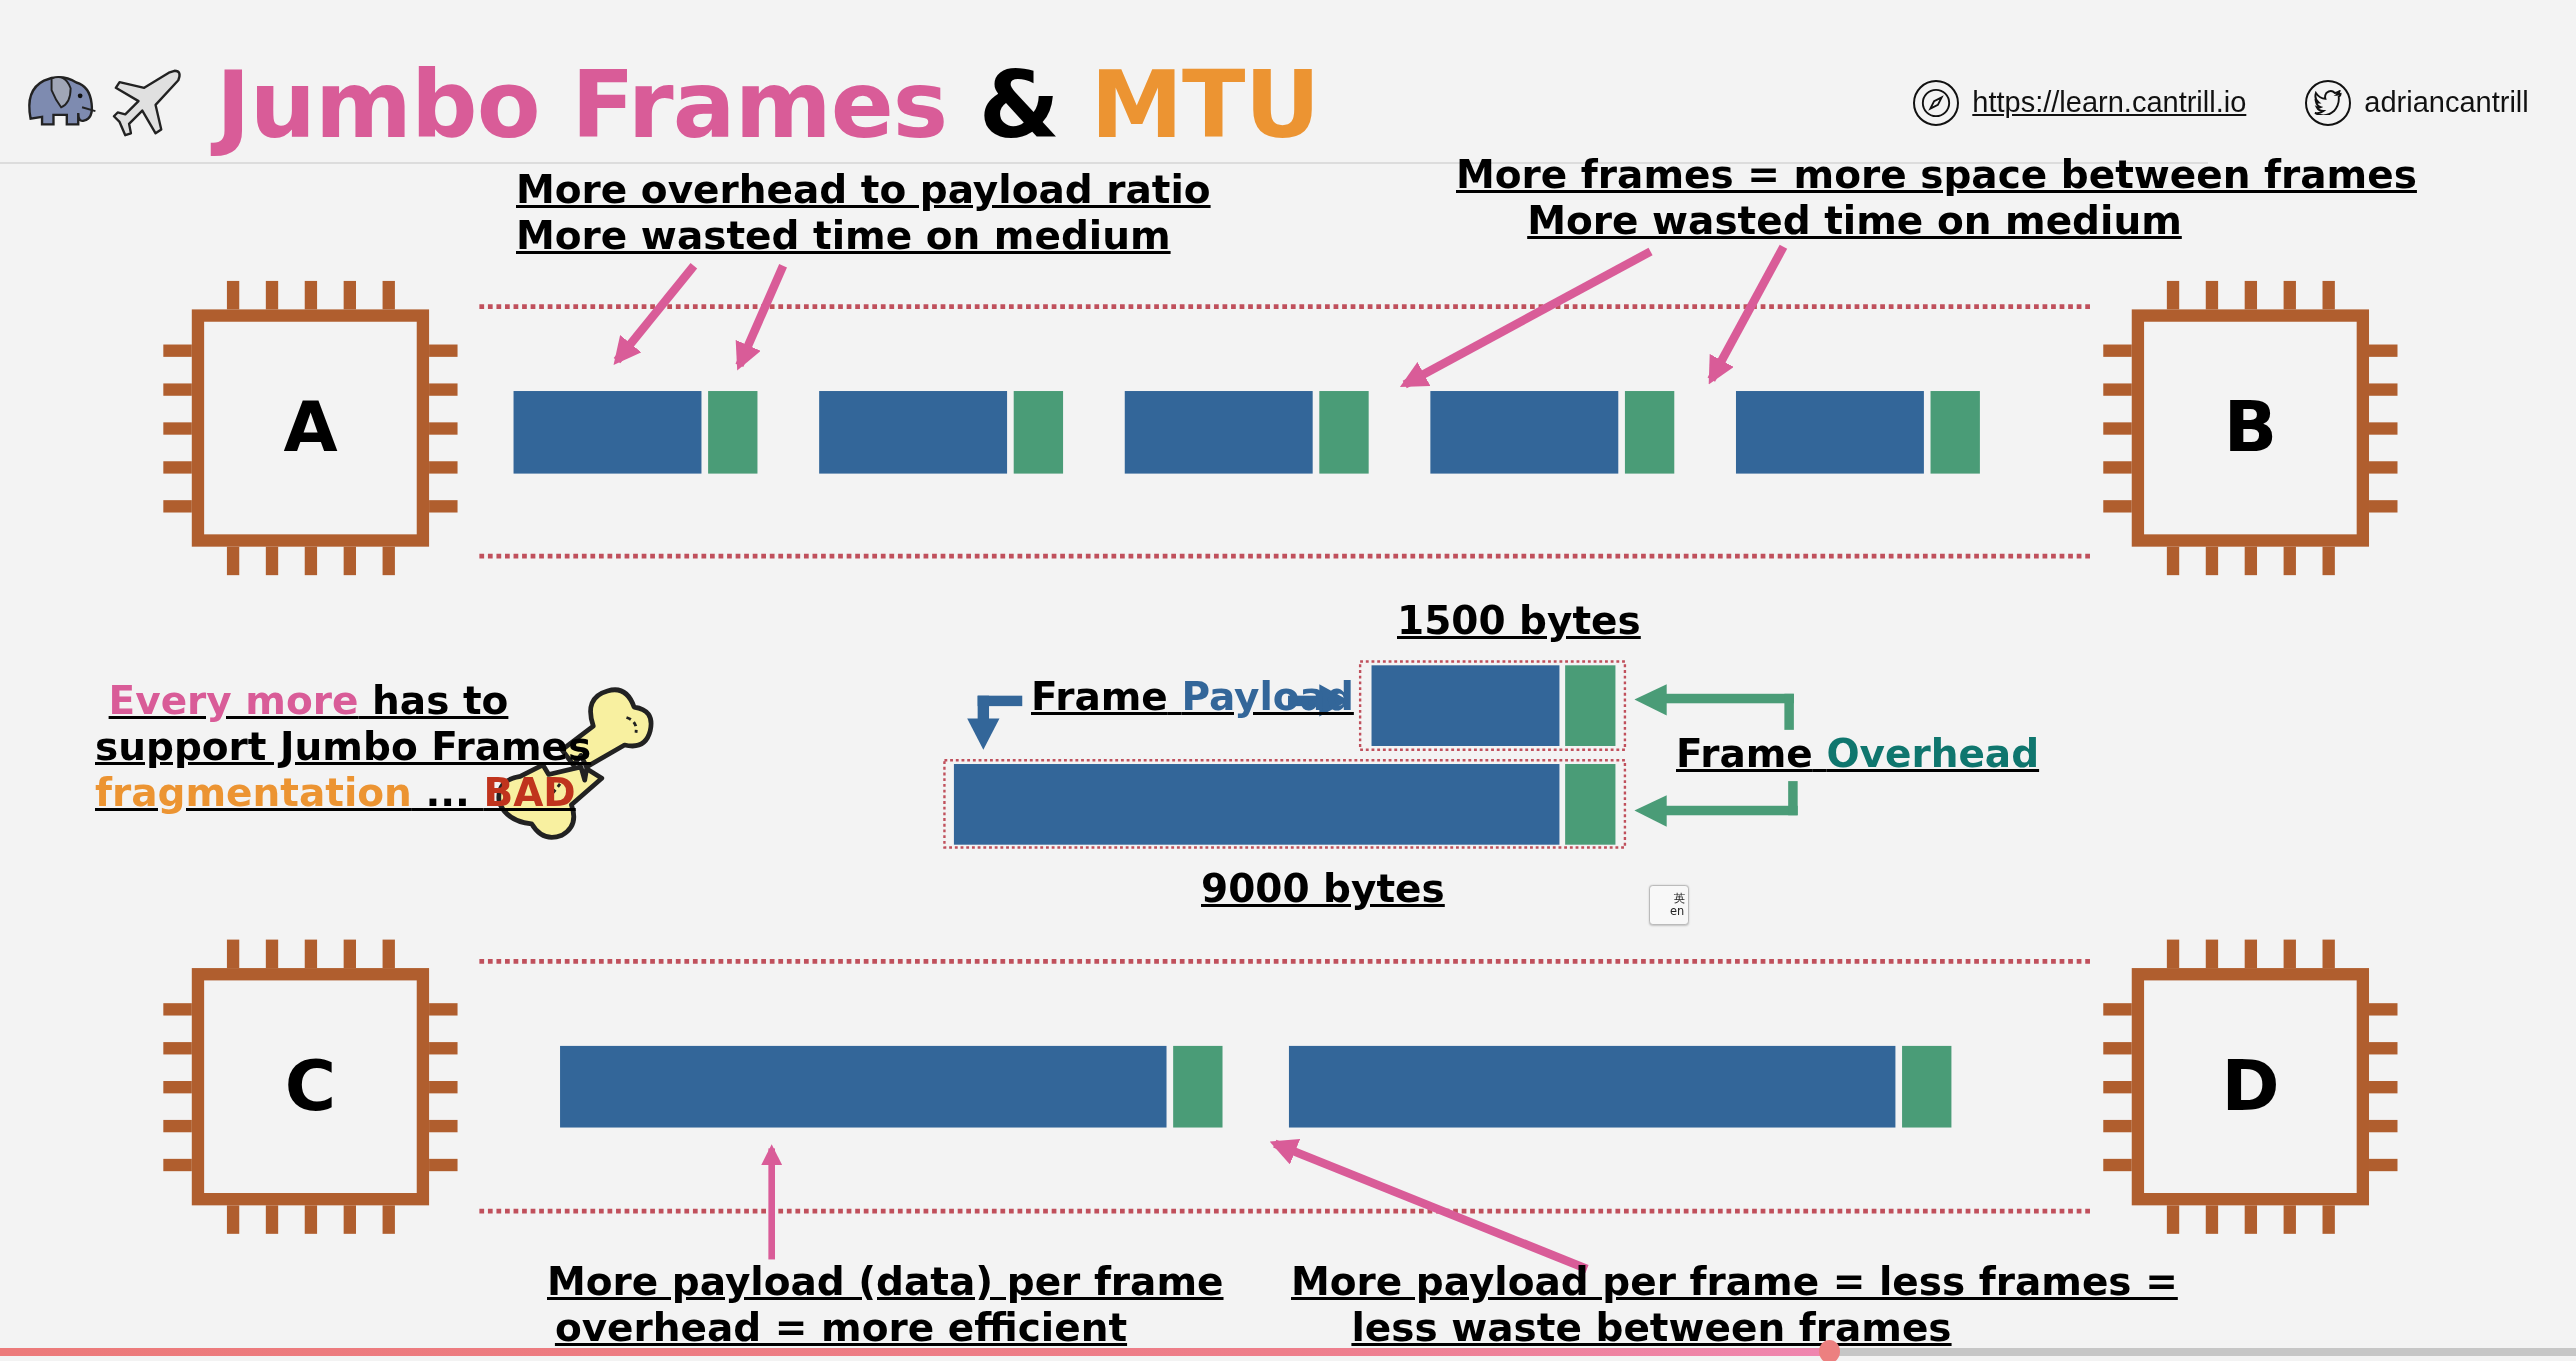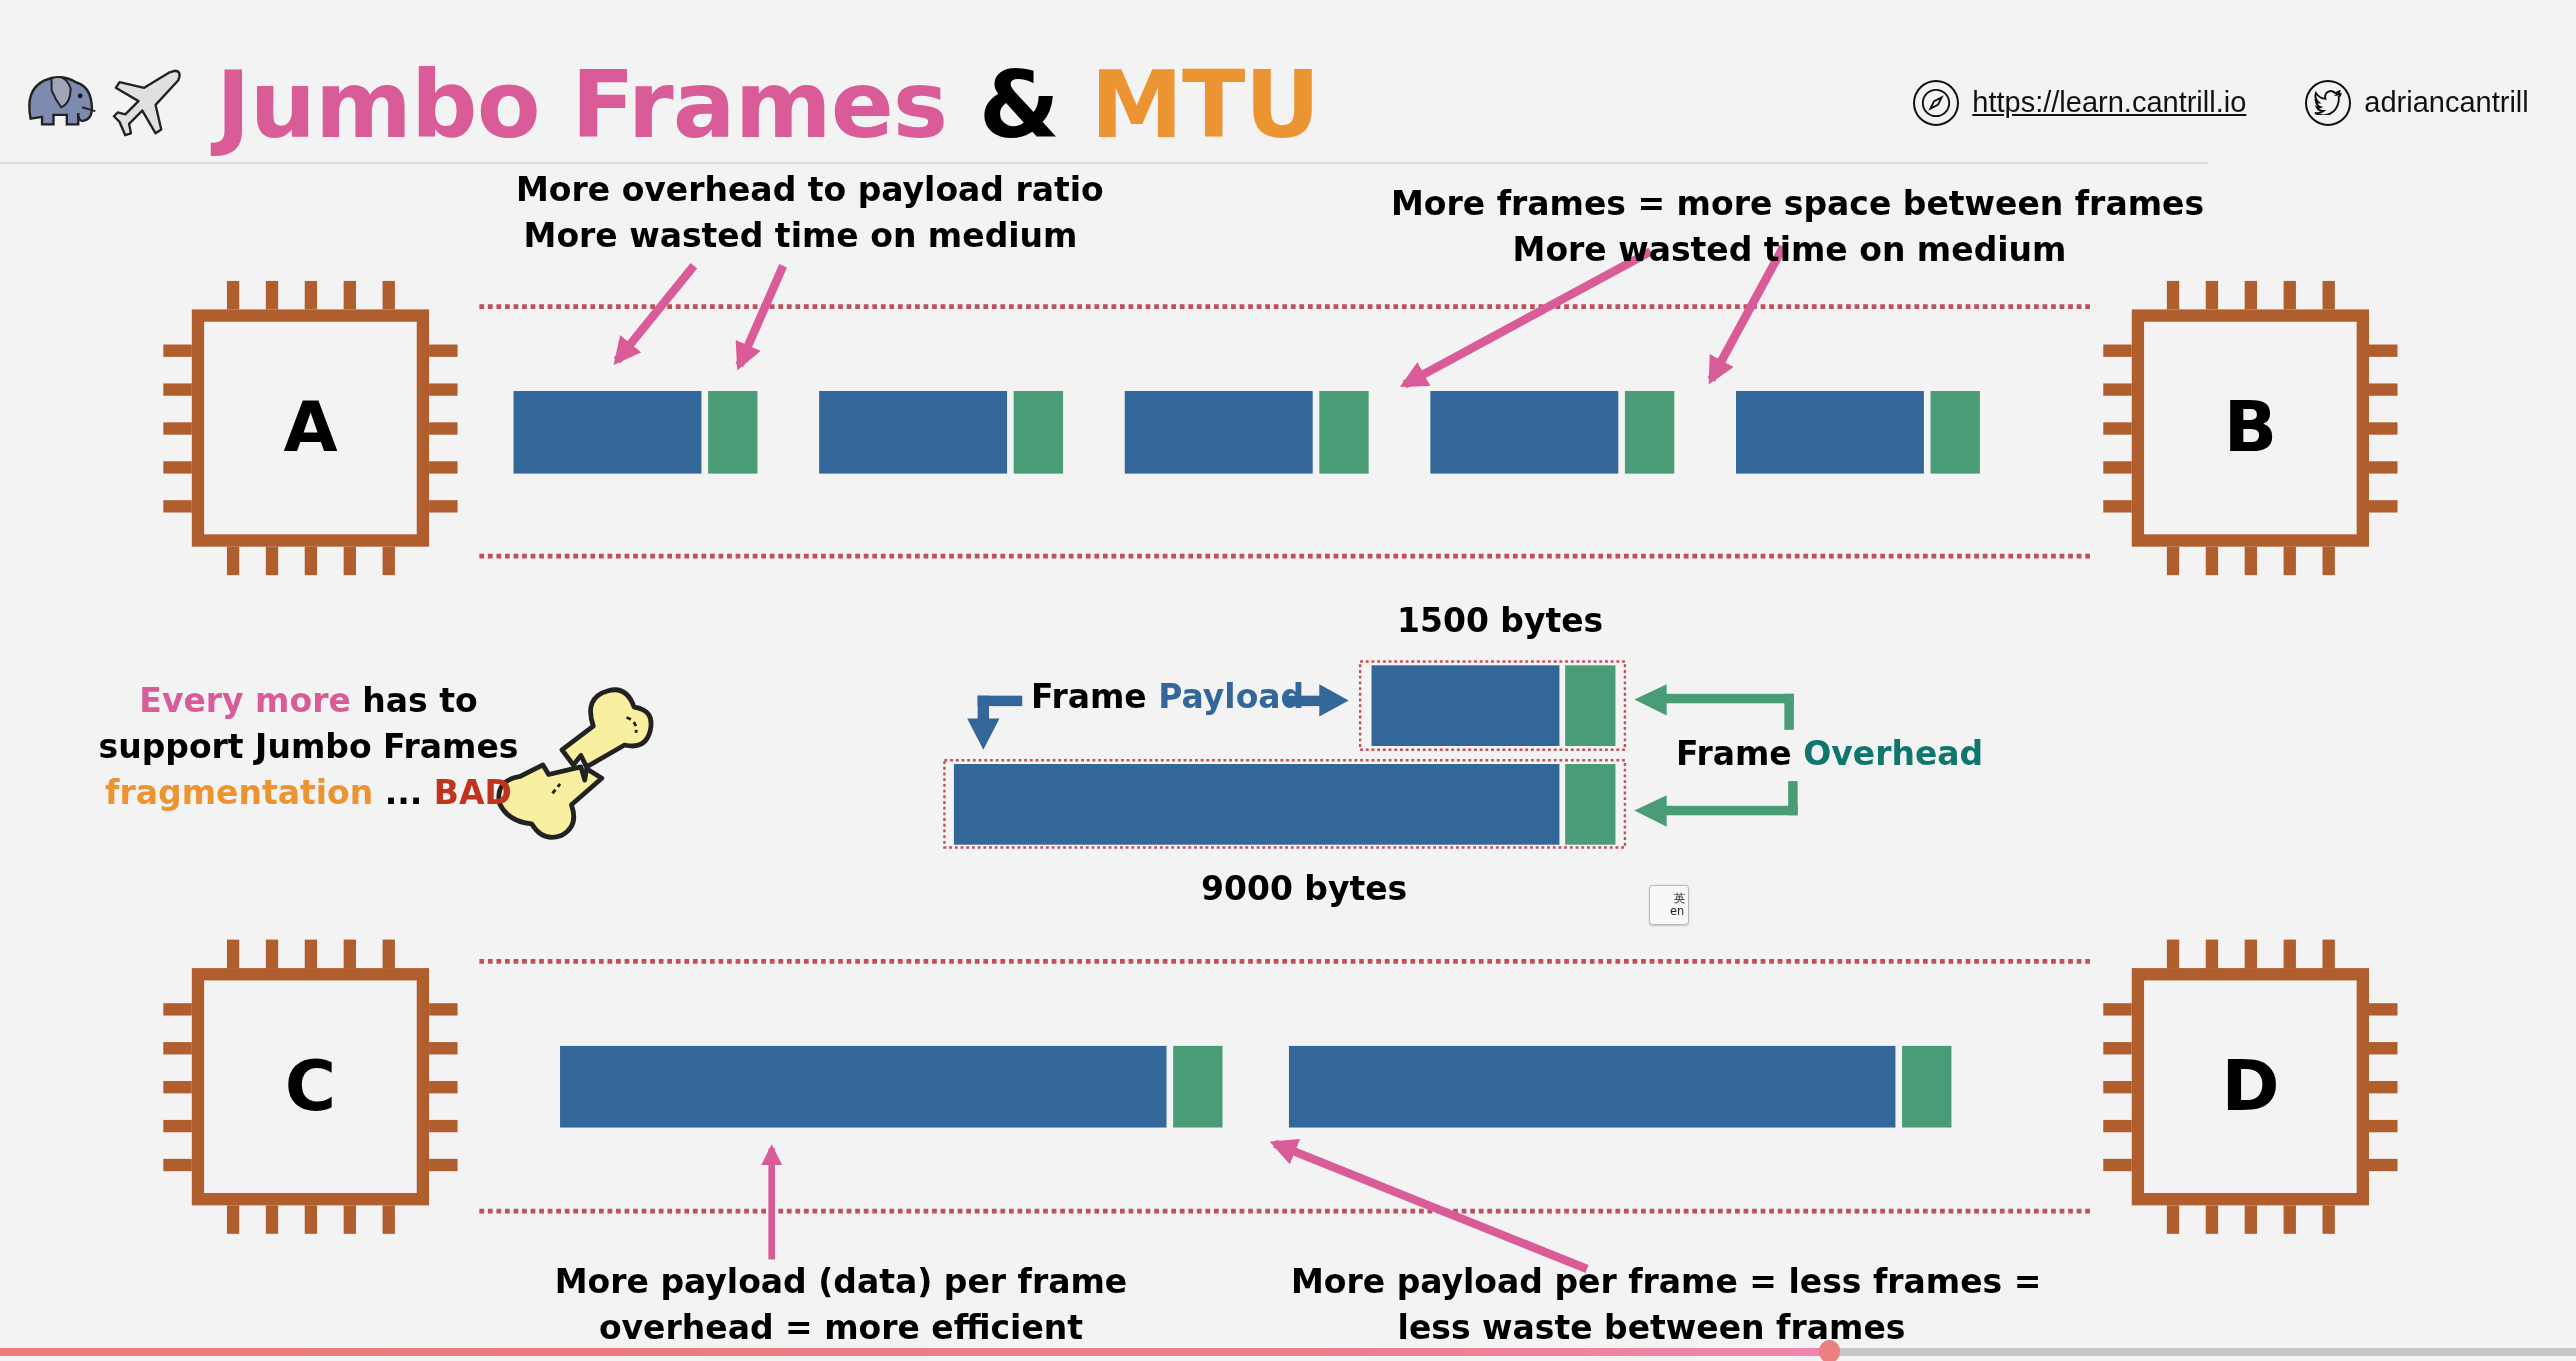--- a/index.html
+++ b/index.html
@@ -25,22 +25,22 @@
     position: absolute; top: 32px; height: 53px; display: flex; align-items: center;
     font-family: "Liberation Sans", sans-serif; font-size: 29px; color: #111;
   }
   .hdr-link .circ {
     width: 46px; height: 46px; border: 2.8px solid #111; border-radius: 50%;
     display: inline-flex; align-items: center; justify-content: center; margin-right: 13.3px;
     box-sizing: border-box;
   }
   .hdr-link .url { text-decoration: underline; text-align: center; }
   .txt {
-    position: absolute; font-weight: bold; font-size: 33px; color: #000;
-    white-space: nowrap; line-height: 46px; text-align: center;
+    position: absolute; font-weight: bold; font-size: 39px; color: #000;
+    white-space: nowrap; line-height: 46px; text-align: center; text-decoration: underline;
   }
   .svg-layer { position: absolute; left: 0; top: 0; }
   .chip-label {
     position: absolute; width: 237px; text-align: center; font-weight: bold;
     font-size: 70px; color: #000; line-height: 237px;
   }
   .translate-icon {
     position: absolute; left: 1649px; top: 885px; width: 38px; height: 38px;
     border: 0.9px solid #bbb; border-radius: 3.8px; background: #f8f8f8;
     box-shadow: 0 0.9px 1.9px rgba(0,0,0,0.2); font-size: 11.4px;
@@ -271,21 +271,21 @@
 
 <div class="chip-label" style="left:192px;top:309px;">A</div>
 <div class="chip-label" style="left:2132px;top:309px;">B</div>
 <div class="chip-label" style="left:192px;top:968px;">C</div>
 <div class="chip-label" style="left:2132px;top:968px;">D</div>
 
 <div class="txt" style="left:516px;top:167px;width:569px;">
   <div>More overhead to payload ratio</div>
   <div>More wasted time on medium</div>
 </div>
-<div class="txt" style="left:1391px;top:152px;width:797px;margin-top:29px;">
+<div class="txt" style="left:1456px;top:152px;width:797px;">
   <div>More frames = more space between frames</div>
   <div>More wasted time on medium</div>
 </div>
 
 <div class="txt" style="left:1397px;top:598px;width:190px;">1500 bytes</div>
 <div class="txt" style="left:1201px;top:866px;width:190px;">9000 bytes</div>
 <div class="txt" style="left:1031px;top:674px;text-align:left;">
   <span>Frame</span>
   <span style="color:#336699">Payload</span>
 </div>

